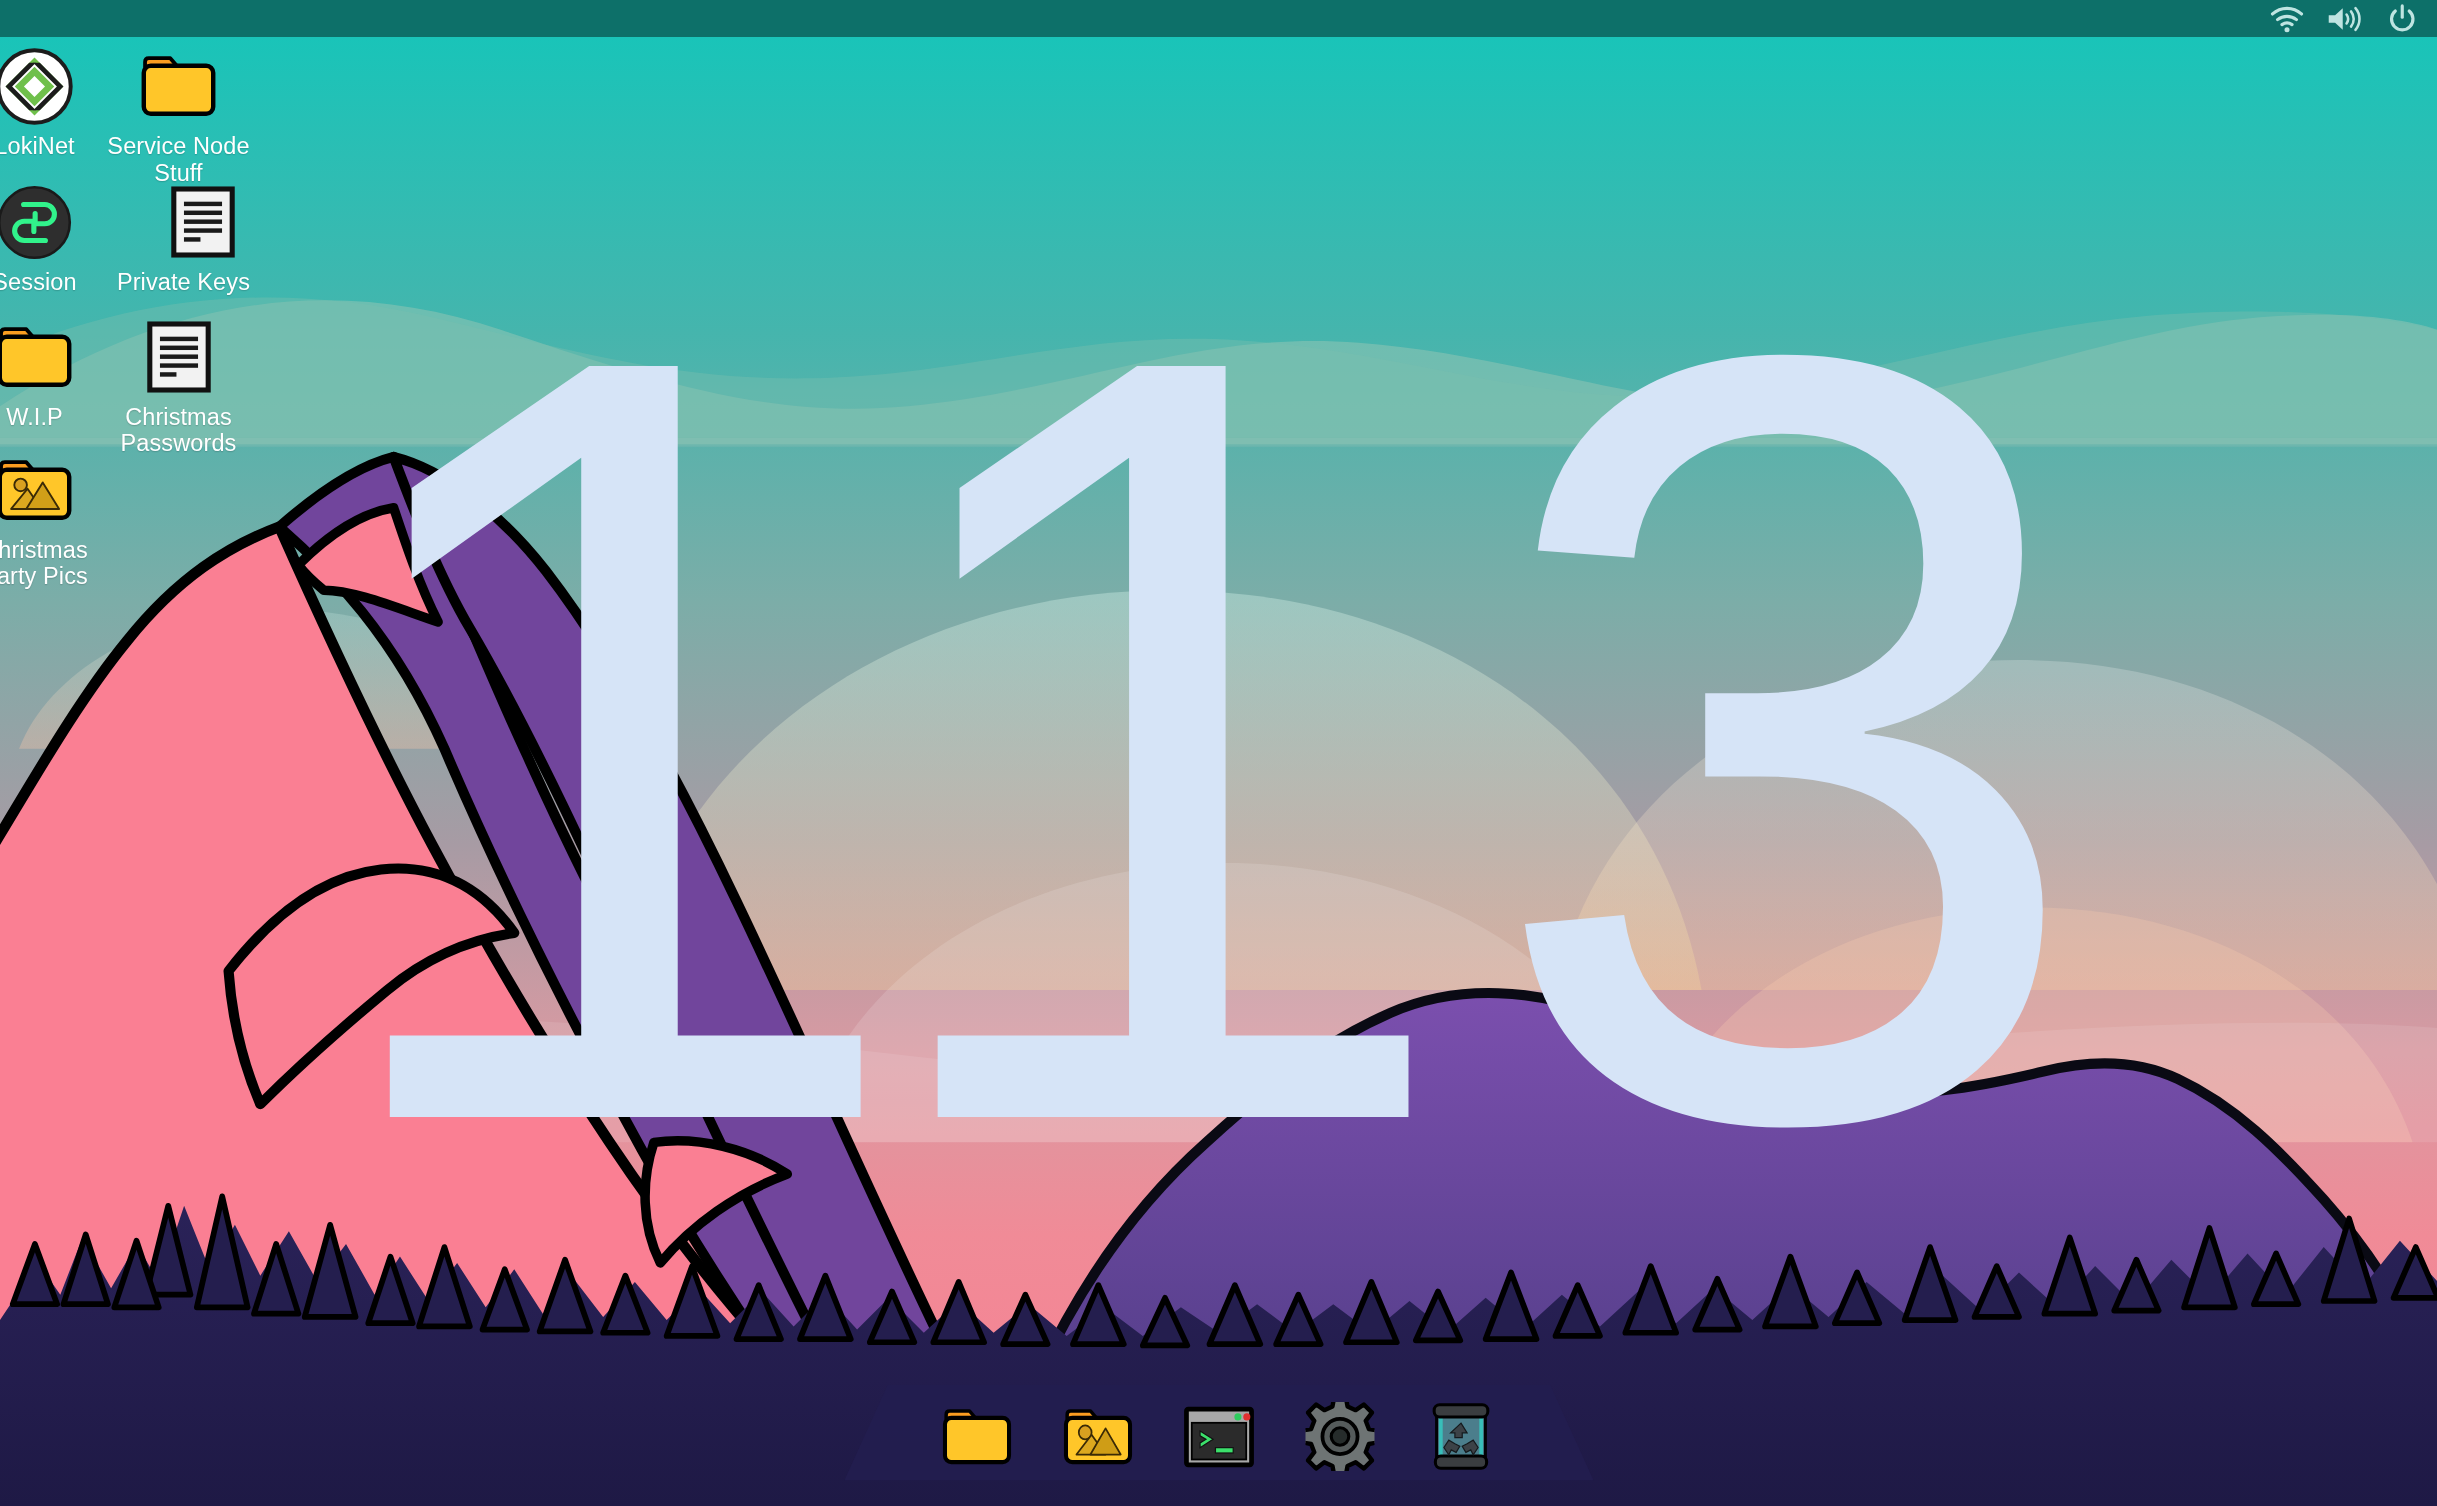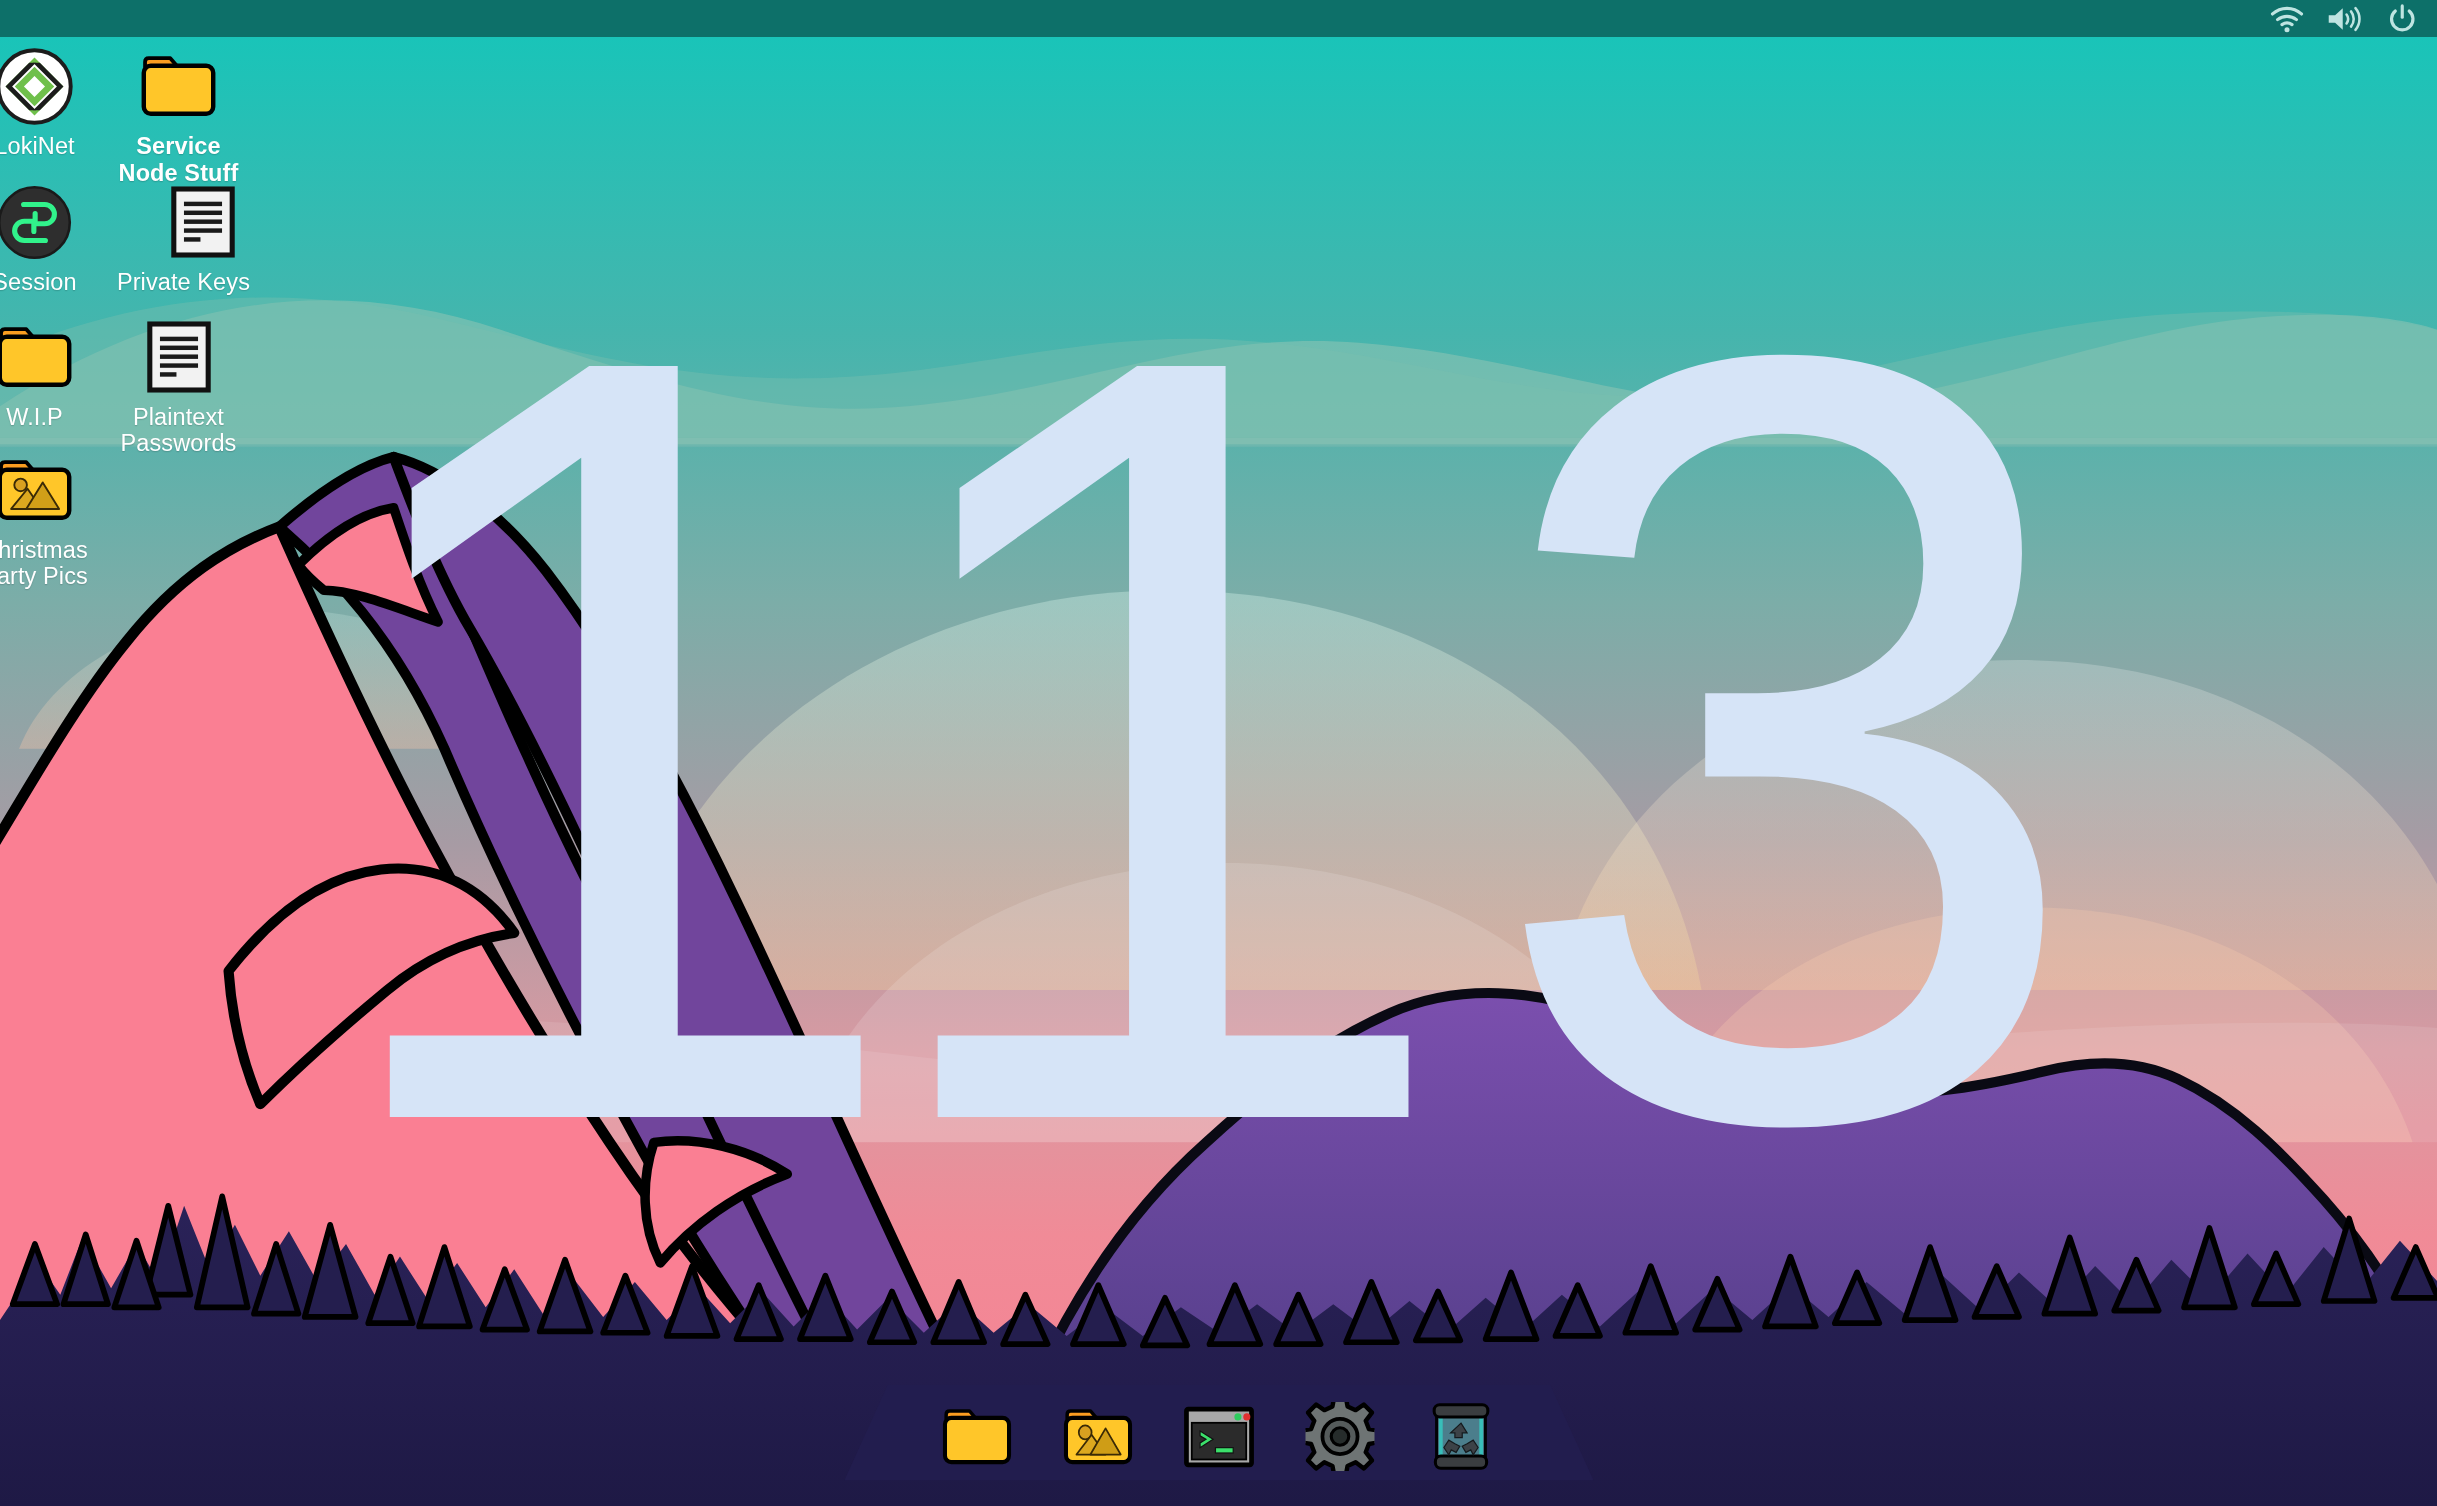--- a/index.html
+++ b/index.html
@@ -247,21 +247,21 @@
           <path d="M60 24 L96 60 L60 96 L24 60 Z" fill="#ffffff"></path>
           <path d="M60 30 L90 60 L60 90 L30 60 Z" fill="#6fc04b"></path>
           <path d="M62 24 L26 60 L62 96 L52 96 L16 60 L52 24 Z" fill="#1c1c1c"></path>
           <path d="M58 96 L94 60 L58 24 L68 24 L104 60 L68 96 Z" fill="#1c1c1c"></path>
           <path d="M44 60 L60 44 L76 60 L60 76 Z" fill="#ffffff"></path>
         </svg>
       </div>
       <div class="icon-label">LokiNet</div>
     </div>
 
-    <div class="icon-cell" style="left:107px; top:6.3px;font-weight:bold;">
+    <div class="icon-cell" style="left:107px; top:6.3px;">
       <div class="icon-art">
         <svg width="77" height="66" viewBox="0 0 122 104" xmlns="http://www.w3.org/2000/svg">
           <path d="M8,22 L8,14 Q8,8 14,8 L48,8 L60,22 Z" fill="#fb9d20" stroke="#000" stroke-width="6" stroke-linejoin="round"></path>
           <rect x="6" y="20" width="110" height="76" rx="11" fill="#ffc629" stroke="#000" stroke-width="7"></rect>
         </svg>
       </div>
       <div class="icon-label">Service Node Stuff</div>
     </div>
 
     <div class="icon-cell" style="left:-37px; top:142px;">
@@ -307,21 +307,21 @@
           <rect x="6" y="6" width="92" height="104" fill="#f2f2f2" stroke="#111" stroke-width="8"></rect>
           <g fill="#1a1a1a">
             <rect x="22" y="26" width="60" height="7"></rect>
             <rect x="22" y="40" width="60" height="7"></rect>
             <rect x="22" y="54" width="60" height="7"></rect>
             <rect x="22" y="68" width="60" height="7"></rect>
             <rect x="22" y="82" width="26" height="7"></rect>
           </g>
         </svg>
       </div>
-      <div class="icon-label">Plaintext Passwords</div>
+      <div class="icon-label">Christmas Passwords</div>
     </div>
 
     <div class="icon-cell" style="left:-37px; top:410px;">
       <div class="icon-art">
         <svg width="77" height="66" viewBox="0 0 122 104" xmlns="http://www.w3.org/2000/svg">
           <path d="M8,22 L8,14 Q8,8 14,8 L48,8 L60,22 Z" fill="#fb9d20" stroke="#000" stroke-width="6" stroke-linejoin="round"></path>
           <rect x="6" y="20" width="110" height="76" rx="11" fill="#ffc629" stroke="#000" stroke-width="7"></rect>
           <circle cx="39" cy="44" r="10" fill="#d9a020" stroke="#3a2a06" stroke-width="3"></circle>
           <path d="M24,82 L50,50 L72,82 Z" fill="#dca81f" stroke="#3a2a06" stroke-width="3" stroke-linejoin="round"></path>
           <path d="M48,82 L74,40 L100,82 Z" fill="#d19f18" stroke="#3a2a06" stroke-width="3" stroke-linejoin="round"></path>

